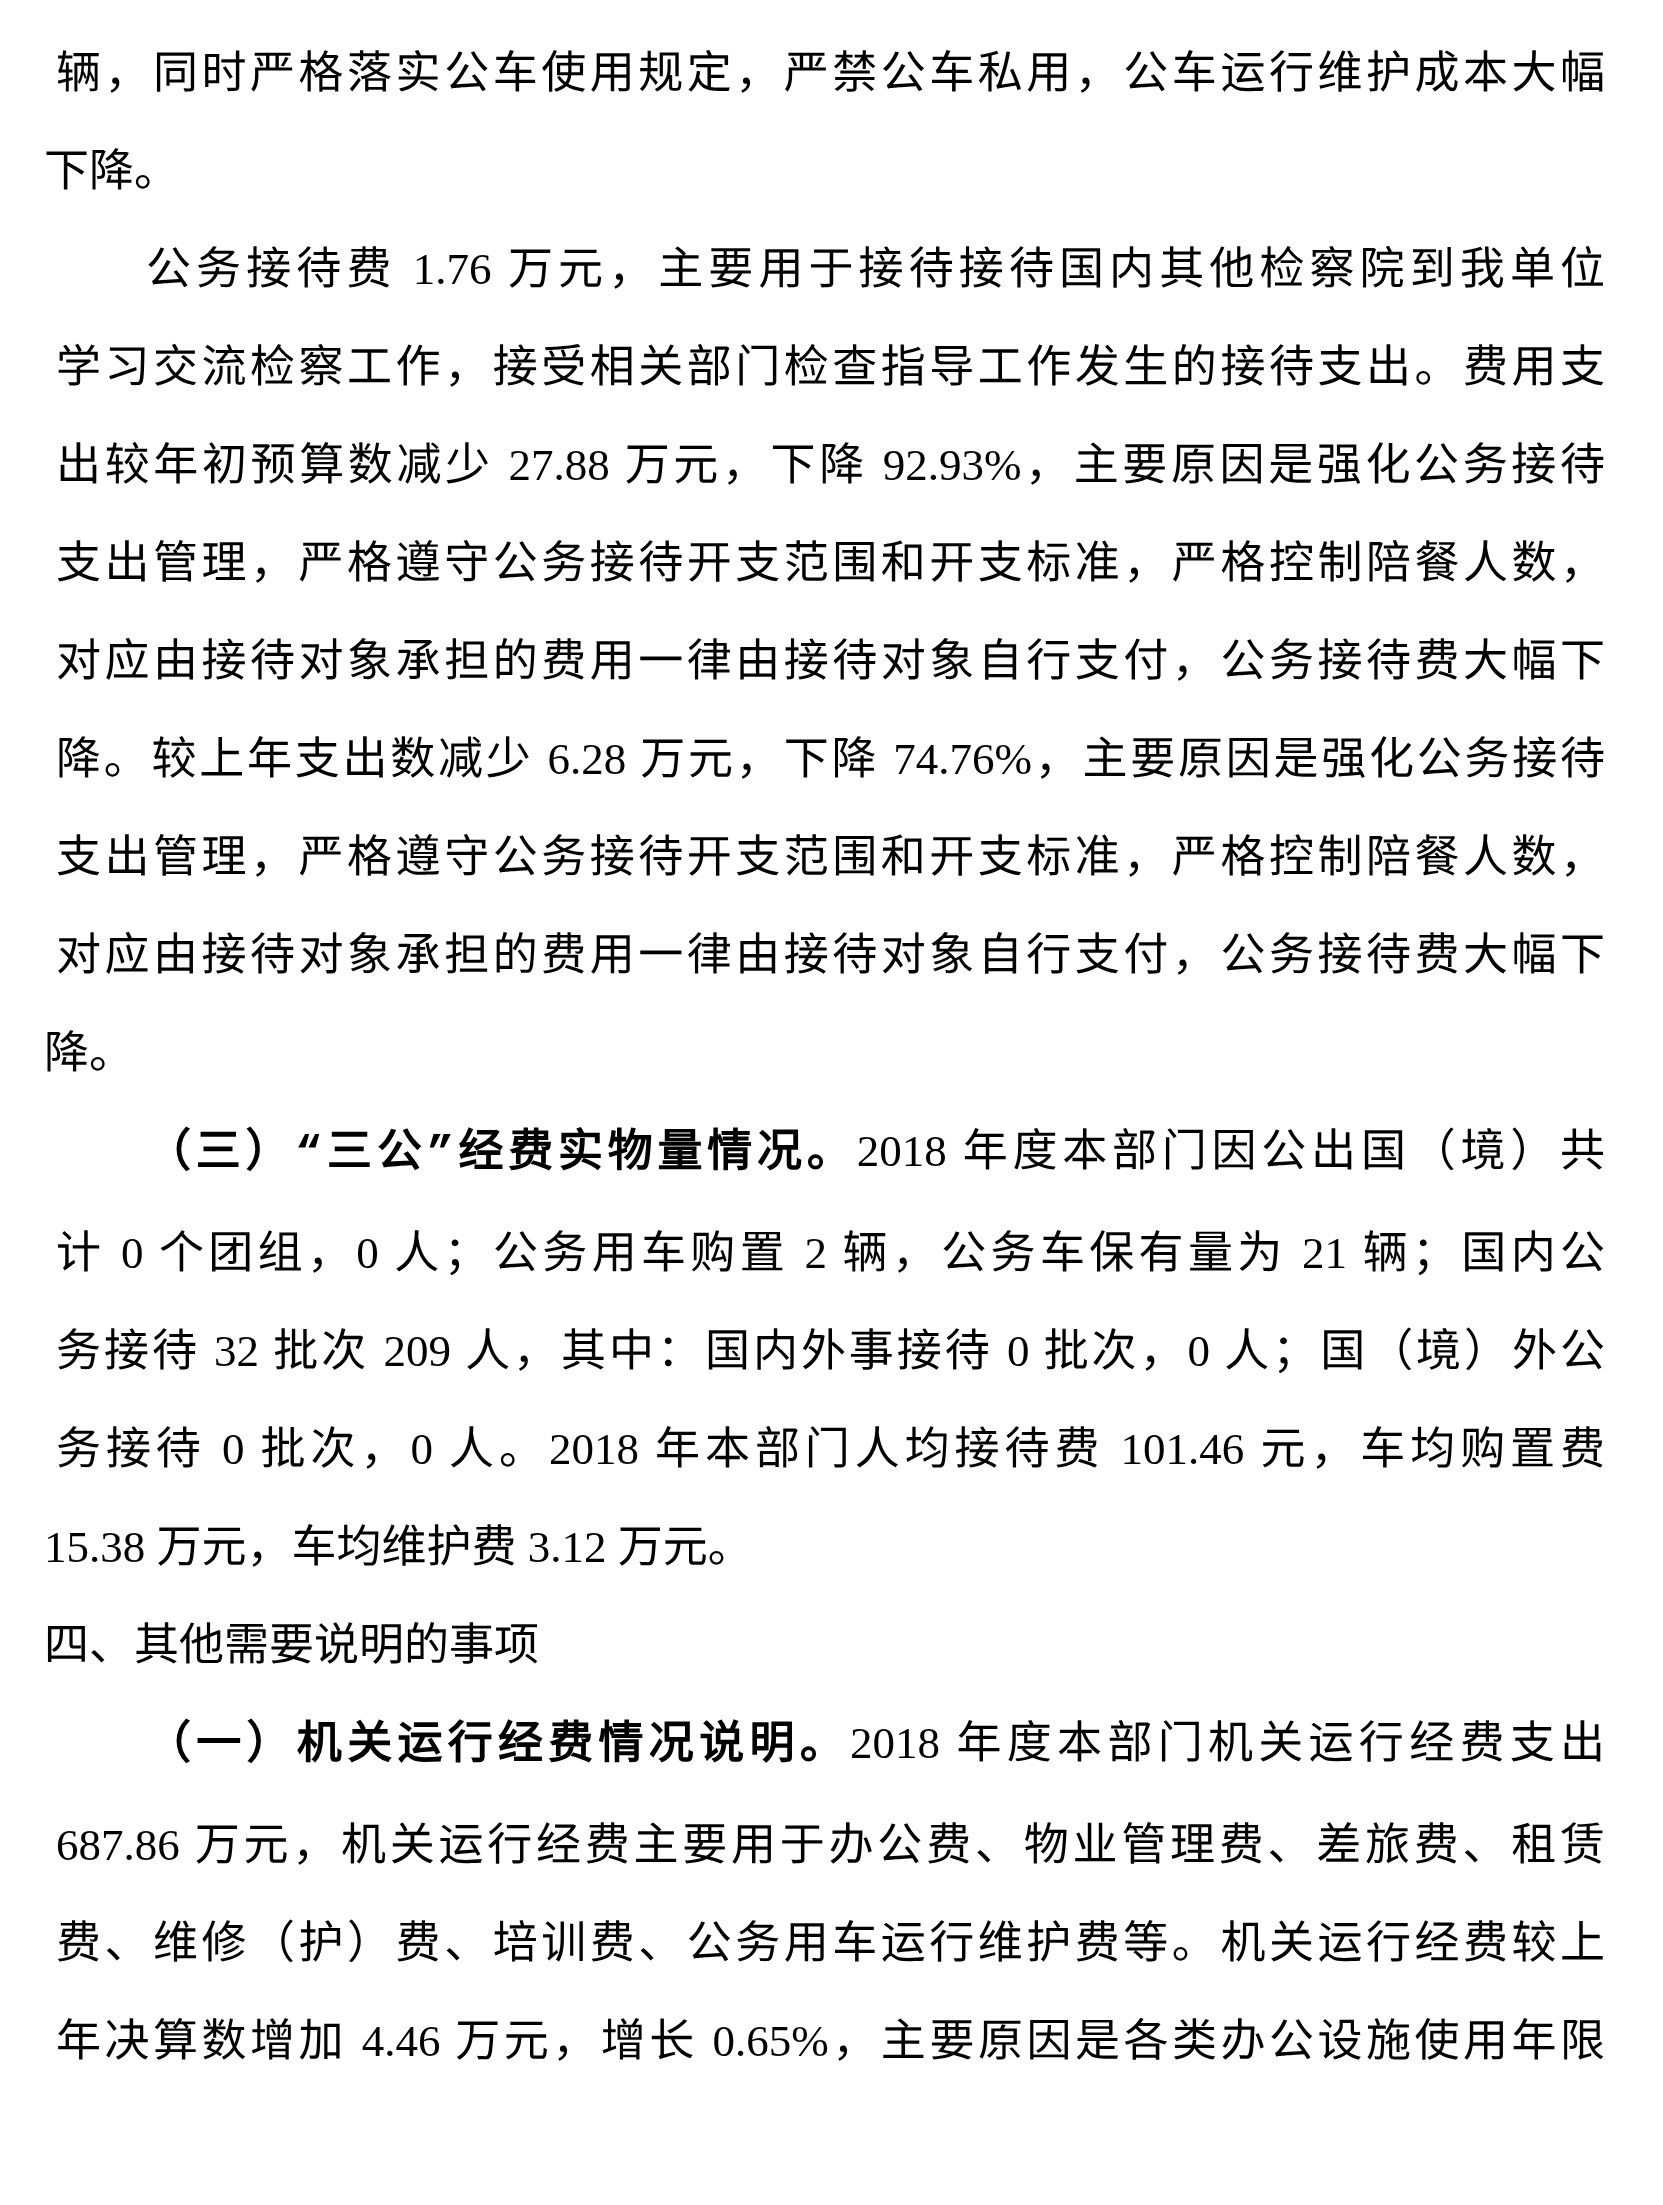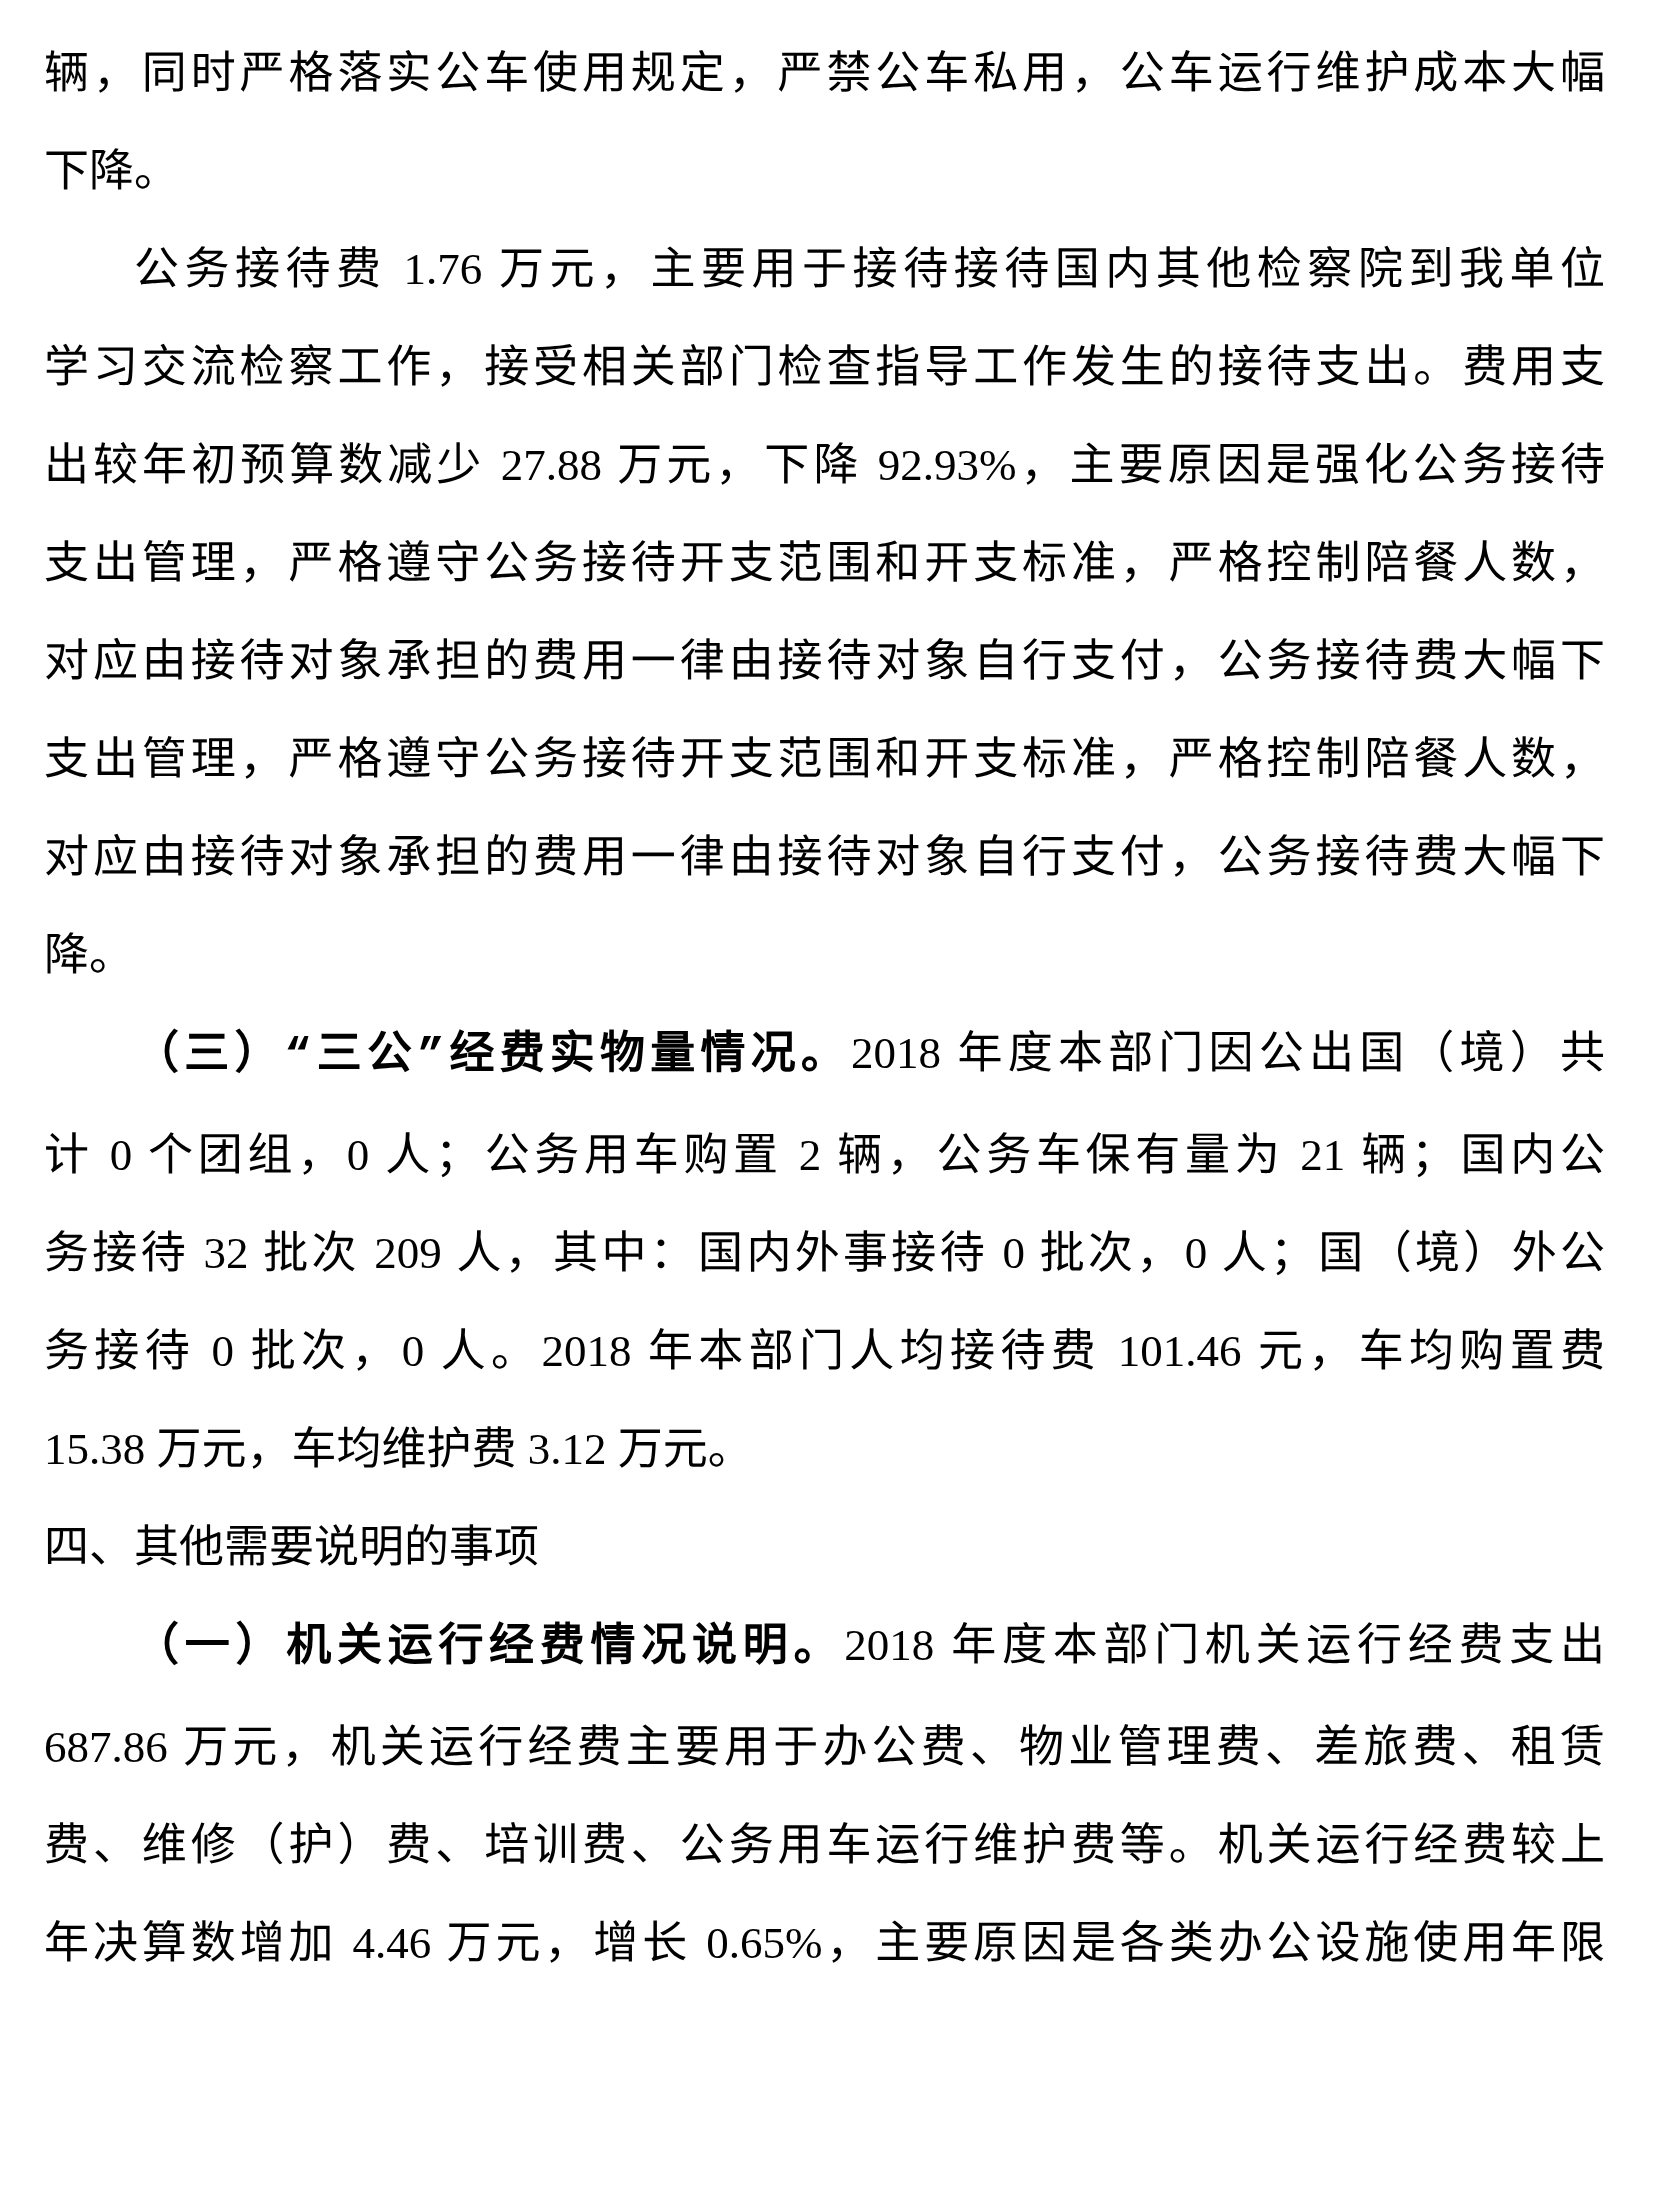--- a/index.html
+++ b/index.html
@@ -16,21 +16,21 @@
     top:23.5px;
     width:1561px;
     color:#000000;
     font-family:"Liberation Serif","DejaVu Serif",serif;
     font-size:45px;
     line-height:98px;
   }
   .line{
     text-align:justify;
   }
-  .j{ text-align-last:justify; }
+  .j{ text-align-last:justify;margin-left:12px; }
   .l{ text-align-last:auto; }
   .ind{ text-indent:2em; }
   .seg{ }
   .lead{
     font-weight:bold;
     font-family:Liberation Mono, monospace;
   }
   .heading{
     font-weight:normal;
     font-family:"Liberation Sans","DejaVu Sans",sans-serif;
@@ -42,20 +42,21 @@
 <div class="page">
   <div class="textblock">
 
     <div class="line j"><span class="seg">辆，同时严格落实公车使用规定，严禁公车私用，公车运行维护成本大幅</span></div>
     <div class="line l"><span class="seg">下降。</span></div>
     <div class="line j ind"><span class="seg">公务接待费 1.76 万元，主要用于接待接待国内其他检察院到我单位</span></div>
     <div class="line j"><span class="seg">学习交流检察工作，接受相关部门检查指导工作发生的接待支出。费用支</span></div>
     <div class="line j"><span class="seg">出较年初预算数减少 27.88 万元，下降 92.93%，主要原因是强化公务接待</span></div>
     <div class="line j"><span class="seg">支出管理，严格遵守公务接待开支范围和开支标准，严格控制陪餐人数，</span></div>
     <div class="line j"><span class="seg">对应由接待对象承担的费用一律由接待对象自行支付，公务接待费大幅下</span></div>
+    <div class="line j"><span class="seg">降。较上年支出数减少 6.28 万元，下降 74.76%，主要原因是强化公务接待</span></div>
     <div class="line j"><span class="seg">支出管理，严格遵守公务接待开支范围和开支标准，严格控制陪餐人数，</span></div>
     <div class="line j"><span class="seg">对应由接待对象承担的费用一律由接待对象自行支付，公务接待费大幅下</span></div>
     <div class="line l"><span class="seg">降。</span></div>
     <div class="line j ind"><span class="seg lead">（三）“三公”经费实物量情况。</span><span class="seg">2018 年度本部门因公出国（境）共</span></div>
     <div class="line j"><span class="seg">计 0 个团组，0 人；公务用车购置 2 辆，公务车保有量为 21 辆；国内公</span></div>
     <div class="line j"><span class="seg">务接待 32 批次 209 人，其中：国内外事接待 0 批次，0 人；国（境）外公</span></div>
     <div class="line j"><span class="seg">务接待 0 批次，0 人。2018 年本部门人均接待费 101.46 元，车均购置费</span></div>
     <div class="line l"><span class="seg">15.38 万元，车均维护费 3.12 万元。</span></div>
     <div class="line l heading"><span class="seg">四、其他需要说明的事项</span></div>
     <div class="line j ind"><span class="seg lead">（一）机关运行经费情况说明。</span><span class="seg">2018 年度本部门机关运行经费支出</span></div>

